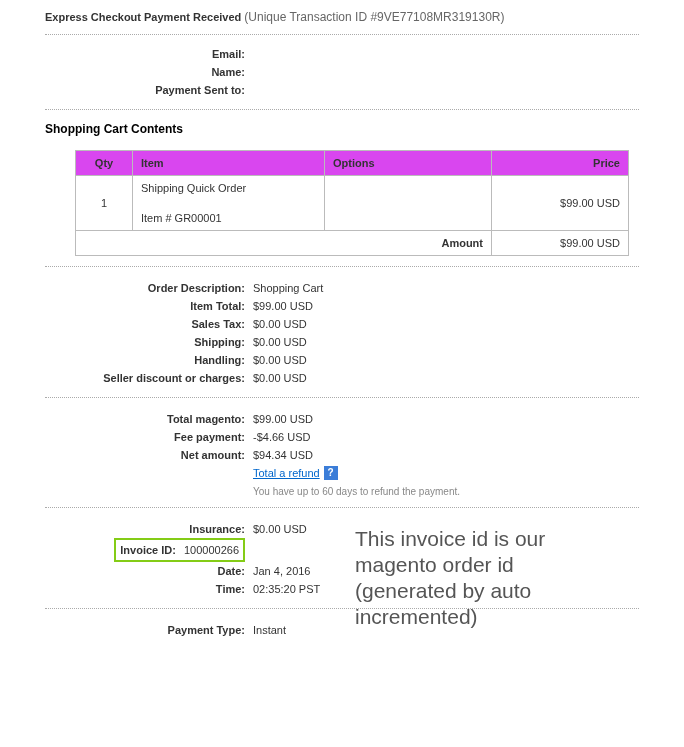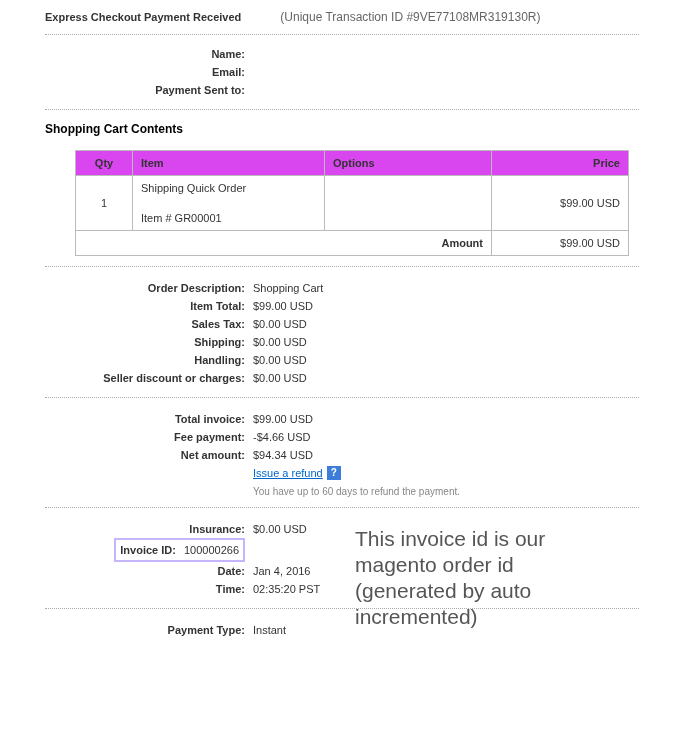--- a/index.html
+++ b/index.html
@@ -19,21 +19,20 @@
     margin-bottom: 10px;
   }
   .title-bold {
     font-weight: bold;
     color: #333;
     font-size: 11px;
   }
   .title-rest {
     color: #666;
     font-size: 12px;
-    margin-left: 36px;
   }
   .dots {
     border: none;
     border-top: 1px dotted #aaa;
     margin: 6px 0 10px 0;
     height: 0;
   }
   .dots.wide {
     margin: 10px 0 12px 0;
   }
@@ -117,21 +116,21 @@
     font-size: 10px;
   }
   .refund-note {
     color: #888;
     font-size: 10px;
     margin-top: 4px;
     margin-left: 208px;
   }
   
   .invoice-highlight {
-    border: 2px solid #c4b5fd;
+    border: 2px solid #84cc16;
     display: inline-flex;
     align-items: baseline;
     padding: 1px 4px;
     margin-left: -4px;
   }
   .invoice-highlight .kv-label {
     width: auto;
     padding-right: 6px;
   }
   .annotation {
@@ -154,25 +153,25 @@
     <span class="title-bold">Express Checkout Payment Received</span>
     <span class="title-rest">
       <span>(Unique Transaction ID #</span><span>9VE77108MR319130R</span><span>)</span>
     </span>
   </div>
 
   <hr class="dots">
 
   <div class="kv-block">
     <div class="kv-row">
+      <div class="kv-label">Email:</div>
+      <div class="kv-value"></div>
+    </div>
+    <div class="kv-row">
       <div class="kv-label">Name:</div>
-      <div class="kv-value"></div>
-    </div>
-    <div class="kv-row">
-      <div class="kv-label">Email:</div>
       <div class="kv-value"></div>
     </div>
     <div class="kv-row">
       <div class="kv-label">Payment Sent to:</div>
       <div class="kv-value"></div>
     </div>
   </div>
 
   <hr class="dots wide">
 
@@ -231,35 +230,35 @@
     <div class="kv-row">
       <div class="kv-label">Seller discount or charges:</div>
       <div class="kv-value">$0.00 USD</div>
     </div>
   </div>
 
   <hr class="dots wide">
 
   <div class="kv-block">
     <div class="kv-row">
-      <div class="kv-label">Total invoice:</div>
+      <div class="kv-label">Total magento:</div>
       <div class="kv-value">$99.00 USD</div>
     </div>
     <div class="kv-row">
       <div class="kv-label">Fee payment:</div>
       <div class="kv-value">-$4.66 USD</div>
     </div>
     <div class="kv-row">
       <div class="kv-label">Net amount:</div>
       <div class="kv-value">$94.34 USD</div>
     </div>
     <div class="kv-row">
       <div class="kv-label"></div>
       <div class="kv-value refund-line">
-        <span class="refund-link">Issue a refund</span>
+        <span class="refund-link">Total a refund</span>
         <span class="help-icon">?</span>
       </div>
     </div>
   </div>
   <div class="refund-note">You have up to 60 days to refund the payment.</div>
 
   <hr class="dots wide">
 
   <div class="rel-wrap">
     <div class="kv-block">

